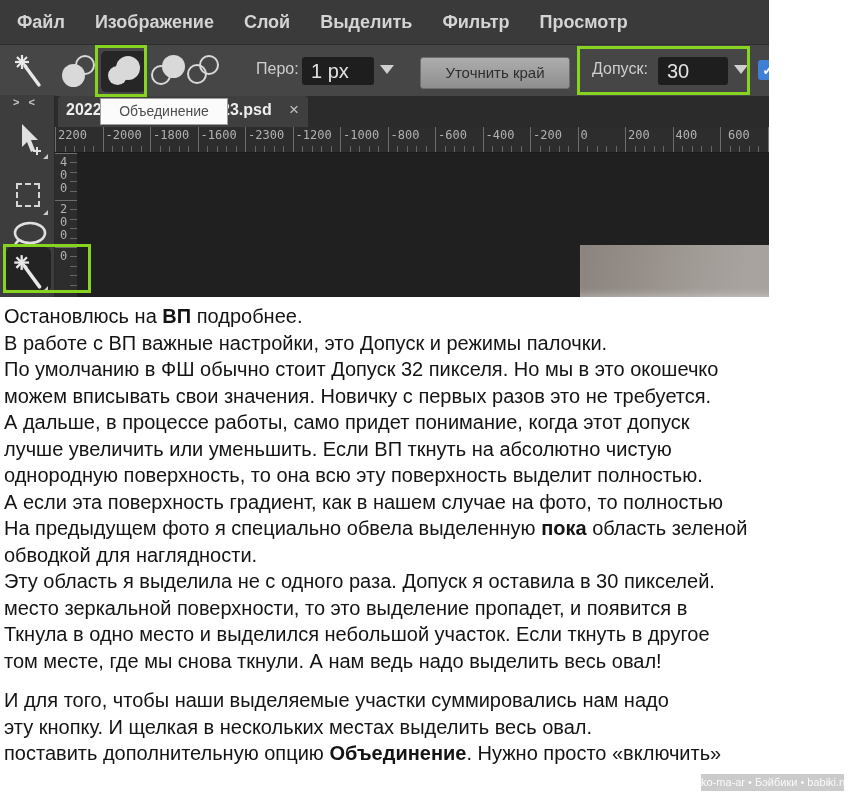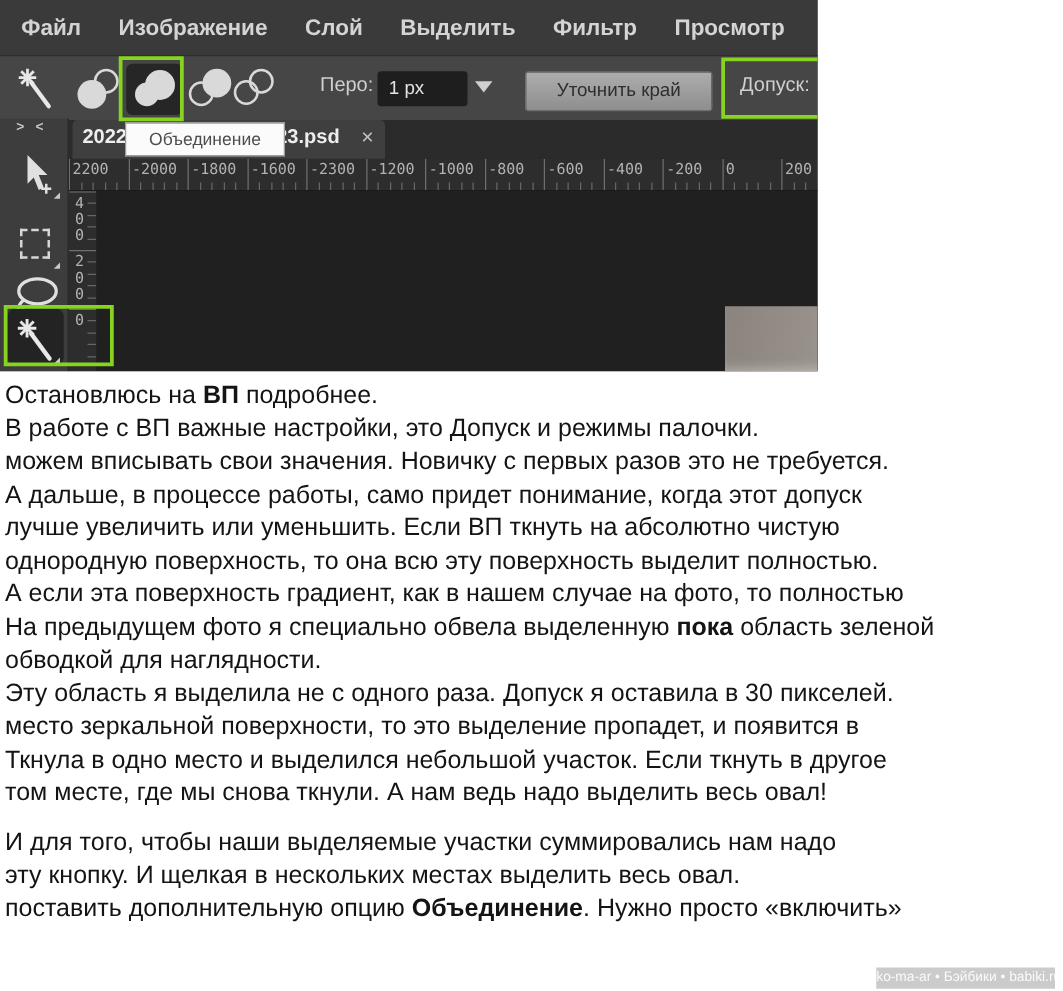--- a/index.html
+++ b/index.html
@@ -5,30 +5,30 @@
   :root{
     --green:#86d41f;
     --blue:#3f7fd6;
   }
   *{margin:0;padding:0;box-sizing:border-box;}
   html,body{background:#ffffff;}
   body{font-family:"Liberation Sans",sans-serif;}
   .page{position:relative;width:850px;height:793px;background:#ffffff;overflow:hidden;}
 
   
-  .ps{position:absolute;left:0;top:0;width:654px;height:297px;background:#212121;overflow:hidden;}
+  .ps{position:absolute;left:0;top:0;width:769px;height:297px;background:#212121;overflow:hidden;}
 
   .menubar{position:absolute;left:0;top:0;width:795px;height:44px;background:#3a3a3a;
     display:flex;align-items:center;padding-left:17px;gap:30px;}
   .menubar .mi{font-size:18px;font-weight:600;color:#d4d4d4;white-space:nowrap;cursor:default;}
 
   .optbar{position:absolute;left:0;top:44px;width:795px;height:52px;background:#464646;border-top:1px solid #2e2e2e;}
   .optbar .lbl{position:absolute;font-size:16px;color:#cfcfcf;}
   .darkfield{position:absolute;height:28px;top:12px;background:#1e1e1e;border-radius:3px;
-    color:#e2e2e2;font-size:15px;line-height:28px;padding-left:9px;}
+    color:#e2e2e2;font-size:20px;line-height:28px;padding-left:9px;}
   .dd{position:absolute;top:20px;width:0;height:0;border-left:7px solid transparent;
     border-right:7px solid transparent;border-top:9px solid #cfcfcf;cursor:pointer;}
   .refine{position:absolute;left:420px;top:12px;width:150px;height:32px;border:1px solid #6e6e6e;border-radius:3px;
     background:linear-gradient(#adadad,#8e8e8e);color:#2e2e2e;font-size:15px;text-align:center;line-height:30px;cursor:pointer;}
   .chk{position:absolute;left:758px;top:15px;width:20px;height:20px;background:var(--blue);border-radius:3px;
     color:#fff;font-size:14px;font-weight:bold;text-align:center;line-height:20px;cursor:pointer;}
   .aalbl{position:absolute;left:785px;top:15px;font-size:16px;color:#dddddd;}
 
   
   .wandsvg{display:block;}
@@ -345,20 +345,21 @@
     </div>
 
     <div class="greenbox" style="left:95px;top:45px;width:52px;height:52px;"></div>
     <div class="greenbox" style="left:577px;top:46px;width:173px;height:49px;"></div>
     <div class="greenbox" style="left:3px;top:244px;width:88px;height:49px;"></div>
   </div>
 
   <div class="article" id="article">
       <div class="line"><span>Остановлюсь на </span><b>ВП</b><span> подробнее.</span></div>
       <div class="line"><span>В работе с ВП важные настройки, это Допуск и режимы палочки.</span></div>
+      <div class="line"><span>По умолчанию в ФШ обычно стоит Допуск 32 пикселя. Но мы в это окошечко</span></div>
       <div class="line"><span>можем вписывать свои значения. Новичку с первых разов это не требуется.</span></div>
       <div class="line"><span>А дальше, в процессе работы, само придет понимание, когда этот допуск</span></div>
       <div class="line"><span>лучше увеличить или уменьшить. Если ВП ткнуть на абсолютно чистую</span></div>
       <div class="line"><span>однородную поверхность, то она всю эту поверхность выделит полностью.</span></div>
       <div class="line"><span>А если эта поверхность градиент, как в нашем случае на фото, то полностью</span></div>
       <div class="line"><span>На предыдущем фото я специально обвела выделенную </span><b>пока</b><span> область зеленой</span></div>
       <div class="line"><span>обводкой для наглядности.</span></div>
       <div class="line"><span>Эту область я выделила не с одного раза. Допуск я оставила в 30 пикселей.</span></div>
       <div class="line"><span>место зеркальной поверхности, то это выделение пропадет, и появится в</span></div>
       <div class="line"><span>Ткнула в одно место и выделился небольшой участок. Если ткнуть в другое</span></div>

